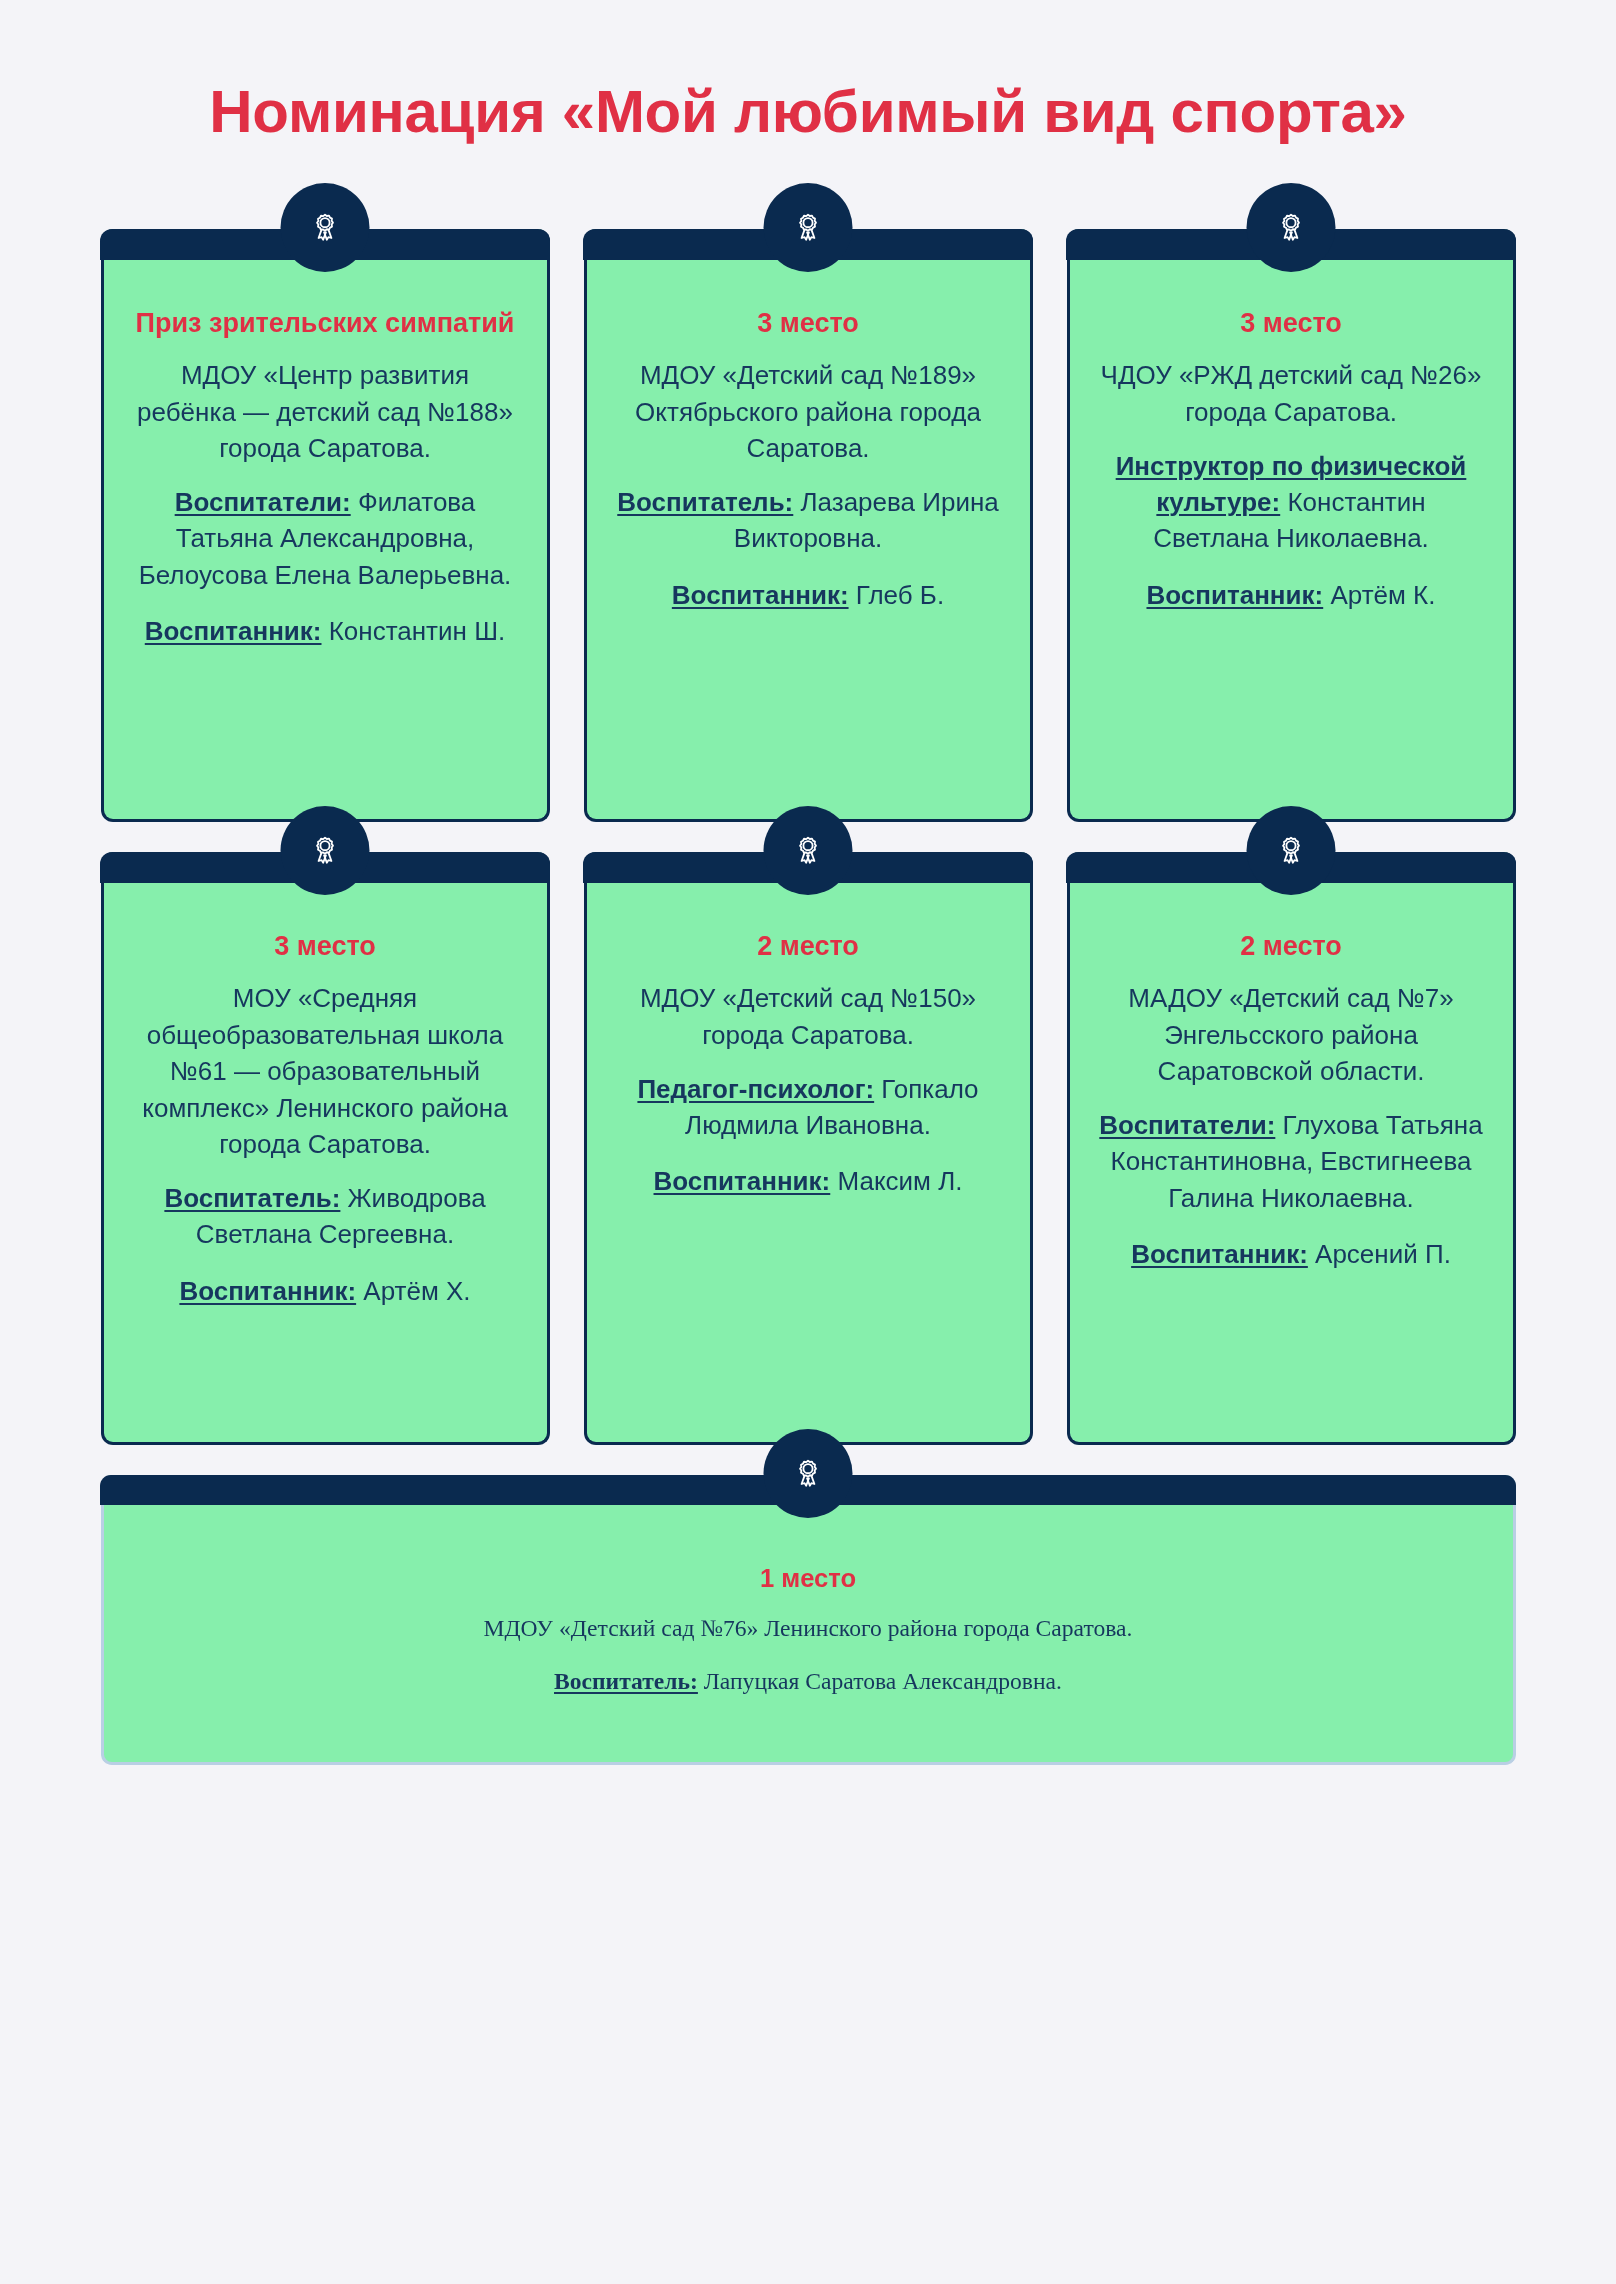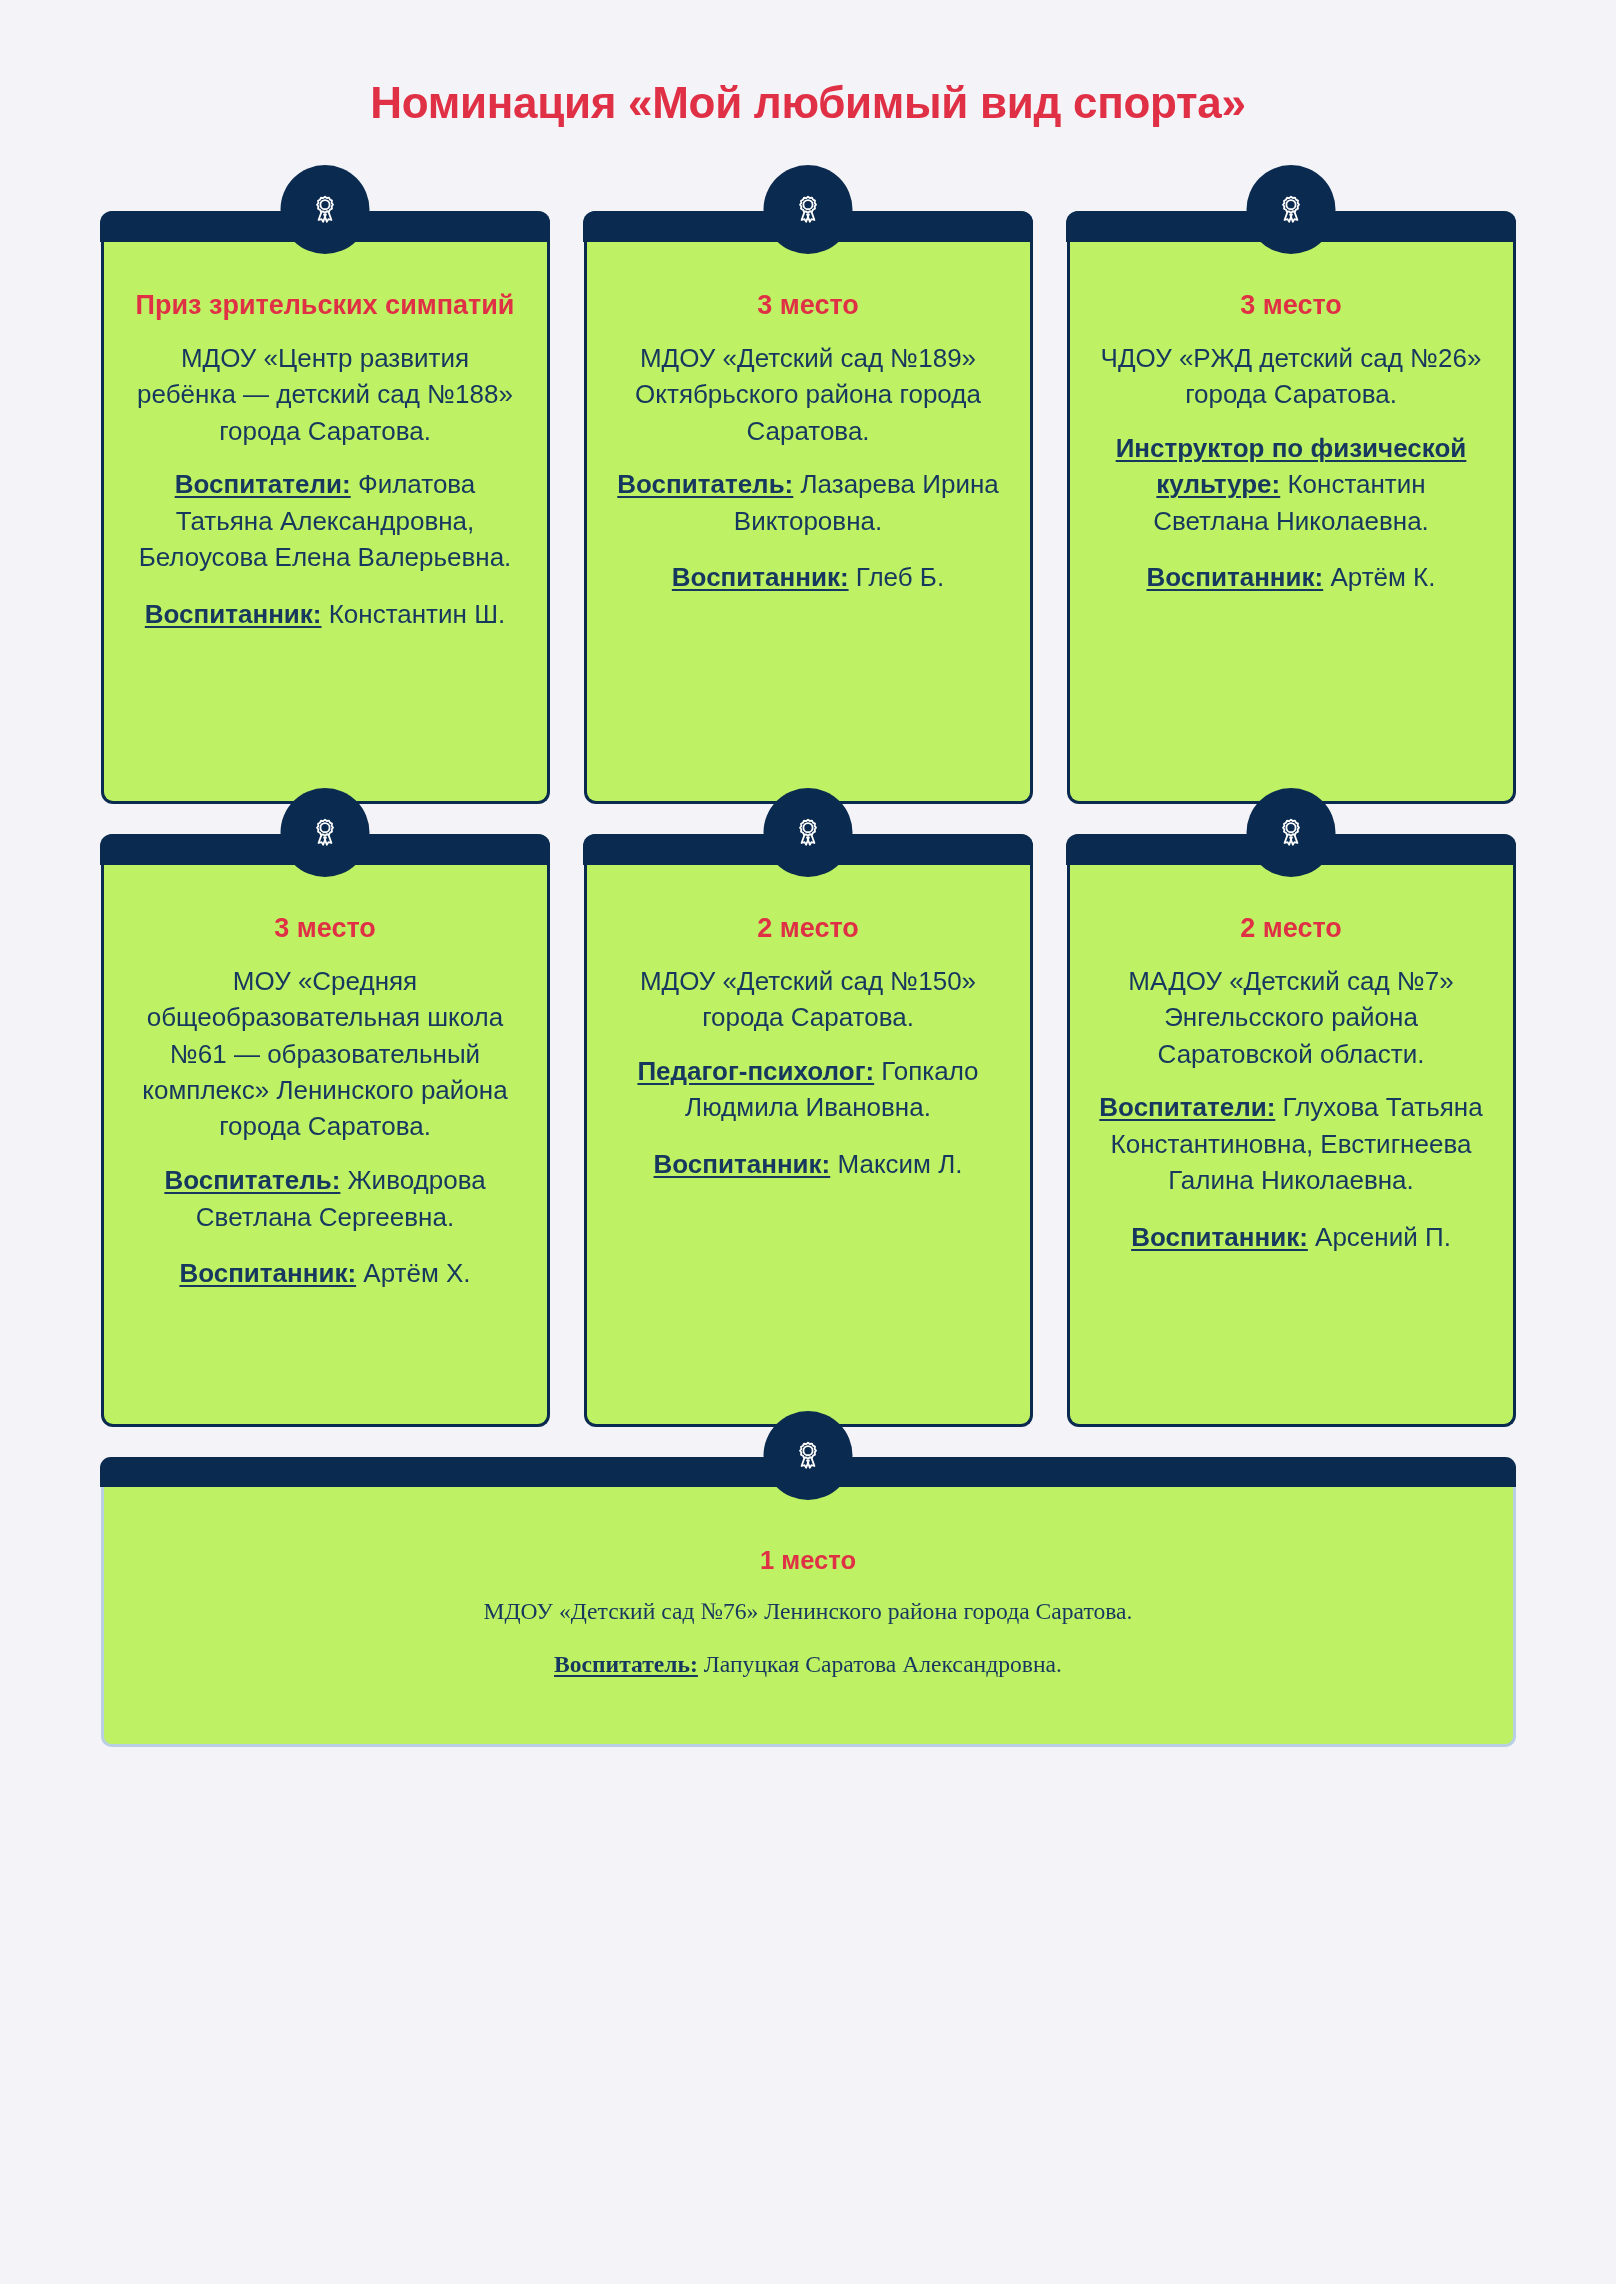--- a/index.html
+++ b/index.html
@@ -17,21 +17,21 @@
     width: 1616px;
     height: 2284px;
     background: #f4f4f8;
     padding: 0;
   }
 
   
   .page-title {
     text-align: center;
     color: #e03045;
-    font-size: 44px;
+    font-size: 60px;
     font-weight: bold;
     letter-spacing: -0.3px;
     padding-top: 79px;
     line-height: 1.1;
   }
 
   
   .cards-grid {
     margin: 0 auto;
     width: 1415px;
@@ -41,21 +41,21 @@
     gap: 30px 34px;
     justify-content: flex-start;
   }
 
   .card-slot { width: 449px; position: relative; }
   .card-slot.wide { width: 1415px; }
 
   
   .card {
     position: relative;
-    background: #bef264;
+    background: #86efac;
     border: 3.4px solid #0a2a4f;
     border-top: none;
     border-radius: 12px;
     min-height: 593px;
     padding: 79px 28px 23px 28px;
     text-align: center;
   }
 
   .card .topbar {
     position: absolute;

